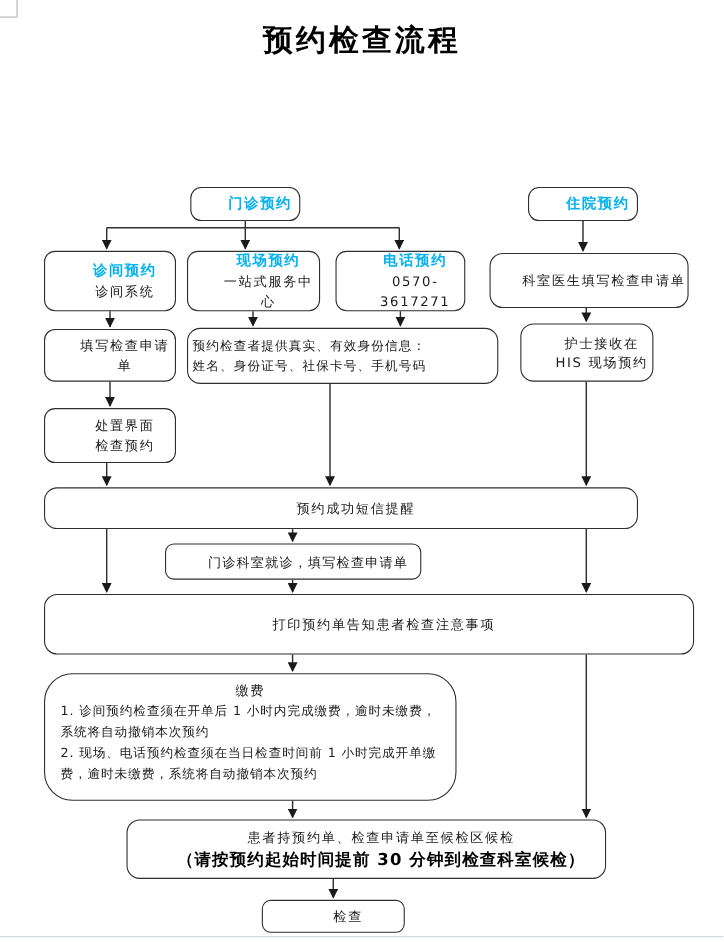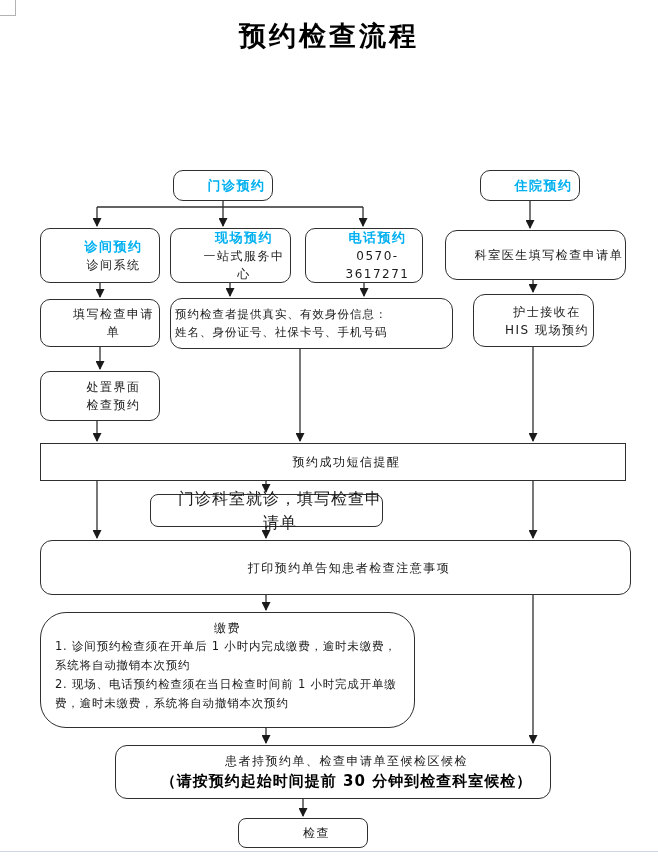--- a/index.html
+++ b/index.html
@@ -15,22 +15,22 @@
   #n-menzhen{left:173px;top:170px;width:100px;height:31px;}
   #n-zhuyuan{left:480px;top:170px;width:100px;height:31px;}
   #n-zhenjian{left:40px;top:228px;width:120px;height:55px;}
   #n-xianchang{left:170px;top:228px;width:121px;height:55px;}
   #n-dianhua{left:305px;top:228px;width:118px;height:55px;}
   #n-keshi{left:445px;top:230px;width:181px;height:50px;border-radius:12px;}
   #n-tianxie{left:40px;top:299px;width:120px;height:48px;}
   #n-tigong{left:170px;top:298px;width:283px;height:51px;border-radius:12px;align-items:flex-start;padding-left:4px;text-align:left;font-size:11.5px;letter-spacing:1px;}
   #n-hushi{left:473px;top:294px;width:121px;height:53px;border-radius:12px;}
   #n-chuzhi{left:40px;top:371px;width:120px;height:50px;}
-  #n-duanxin{left:40px;top:443px;width:586px;height:38px;border-radius:0;}
-  #n-jiuzhen{left:150px;top:494px;width:233px;height:33px;border-radius:8px;font-size:16px;letter-spacing:1px;}
+  #n-duanxin{left:40px;top:443px;width:540px;height:38px;border-radius:12px;}
+  #n-jiuzhen{left:150px;top:494px;width:233px;height:33px;border-radius:8px;font-size:12px;letter-spacing:1px;}
   #n-dayin{left:40px;top:540px;width:591px;height:55px;border-radius:12px;}
   #n-jiaofei{left:40px;top:612px;width:375px;height:116px;border-radius:26px;align-items:center;justify-content:flex-start;padding:6px 14px;}
   #n-jiaofei .jf-title{text-align:center;font-size:12px;}
   #n-jiaofei p{margin:0;text-align:left;font-size:11.5px;letter-spacing:0.8px;line-height:19px;}
   #n-houjian{left:115px;top:745px;width:436px;height:54px;border-radius:12px;}
   #n-houjian .big{font-size:15px;font-weight:bold;letter-spacing:1px;color:#000;}
   #n-jiancha{left:238px;top:818px;width:130px;height:30px;border-radius:8px;}
   .corner-v{position:absolute;left:15px;top:0;width:1px;height:15px;background:#b3b3b3;}
   .corner-h{position:absolute;left:0;top:15px;width:16px;height:1px;background:#b3b3b3;}
   .page-bottom-line{position:absolute;left:0;top:851px;width:658px;height:1px;background:#ccd8e6;}

